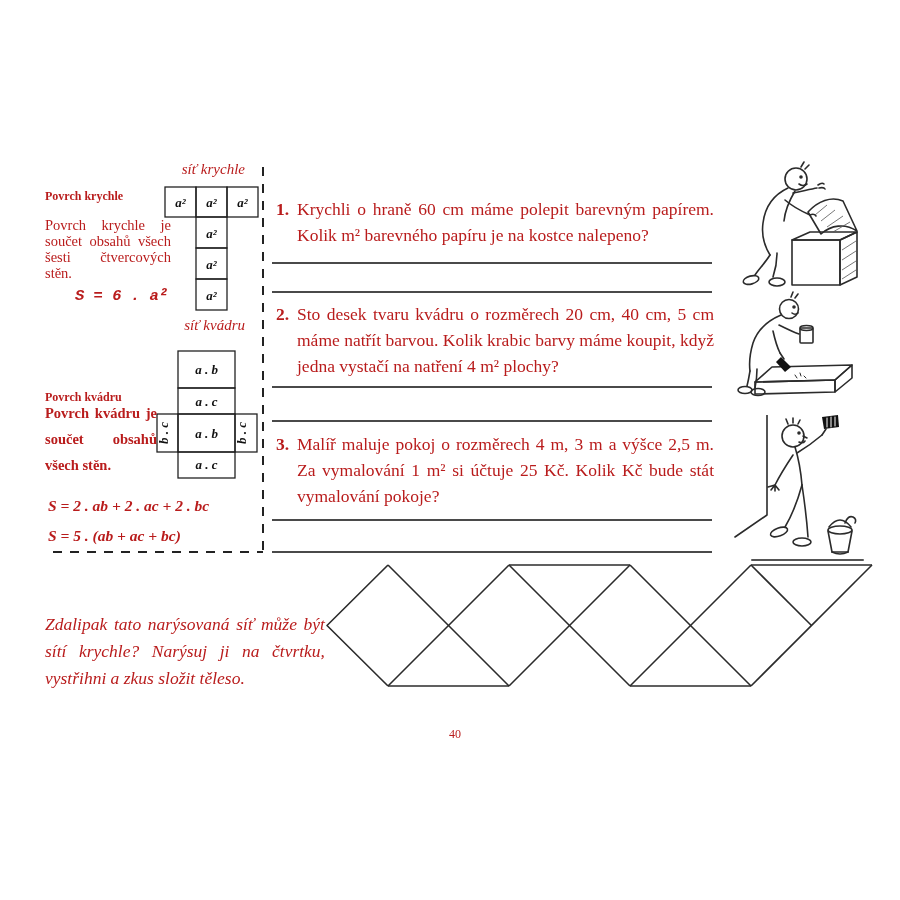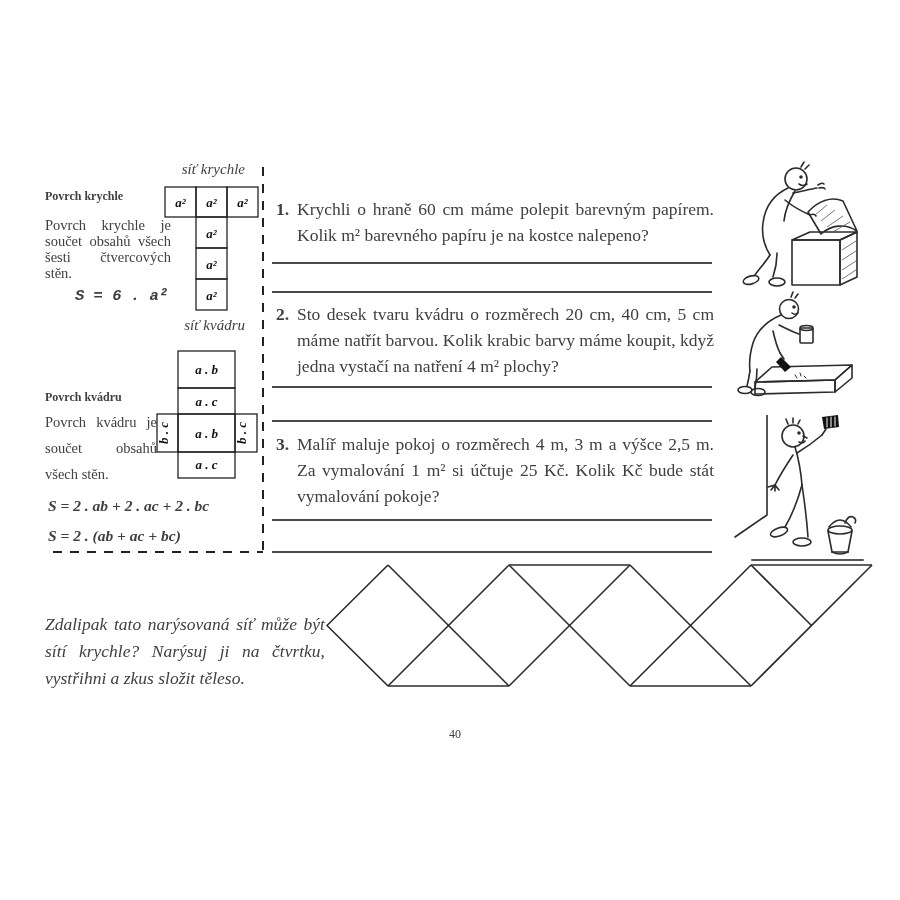--- a/index.html
+++ b/index.html
@@ -1,32 +1,32 @@
 <!DOCTYPE html>
 <html><head>
 <meta charset="utf-8">
 <style>
   * { margin:0; padding:0; box-sizing:border-box; }
   html,body { background:#fff; }
   .page {
     position:relative; width:900px; height:900px; background:#ffffff;
-    font-family:"Liberation Serif","DejaVu Serif",serif; color:#404040; overflow:hidden;
+    font-family:"Liberation Serif","DejaVu Serif",serif; color:#b91c1c; overflow:hidden;
   }
   .abs { position:absolute; }
 
   
   .net-label { font-style:italic; font-size:15px; text-align:right; width:100px; }
   .cube-net-label   { left:145px; top:161px; }
   .cuboid-net-label { left:145px; top:317px; }
   .side-title { font-weight:bold; font-size:12px; }
   .title-cube   { left:45px; top:189px; }
   .title-cuboid { left:45px; top:390px; }
   .side-desc { font-size:14.5px; line-height:16px; text-align:justify; }
   .desc-cube   { left:45px; top:217px; width:126px; }
-  .desc-cuboid { left:45px; top:409px; width:112px; line-height:26px; }
+  .desc-cuboid { left:45px; top:400px; width:112px; line-height:26px;font-weight:bold; }
   .formula { font-weight:bold; font-size:15.5px; font-style:italic; }
   .formula-cube     { left:75px; top:287px;font-family:Liberation Mono, monospace; }
   .formula-cuboid-1 { left:48px; top:497px; }
   .formula-cuboid-2 { left:48px; top:527px; }
   .cube-net-svg   { left:164px; top:186px; }
   .cuboid-net-svg { left:156px; top:350px; }
   .net-cell-text { font-family:"Liberation Serif","DejaVu Serif",serif; font-style:italic; font-size:13px; fill:#111; font-weight:bold; }
 
   .dash-v { left:262px; top:167px; width:2px; height:386px;
             background:repeating-linear-gradient(180deg,#222 0 9px,transparent 9px 17px); }
@@ -104,21 +104,21 @@
       <text x="11.5" y="83" text-anchor="middle" transform="rotate(-90 11.5 83)">b . c</text>
       <text x="50.5" y="88" text-anchor="middle">a . b</text>
       <text x="90" y="83" text-anchor="middle" transform="rotate(-90 90 83)">b . c</text>
       <text x="50.5" y="119" text-anchor="middle">a . c</text>
     </g>
   </svg>
 
   <div class="abs side-title title-cuboid">Povrch kvádru</div>
   <div class="abs side-desc desc-cuboid">Povrch kvádru je součet obsahů všech stěn.</div>
   <div class="abs formula formula-cuboid-1">S = 2 . ab + 2 . ac + 2 . bc</div>
-  <div class="abs formula formula-cuboid-2">S = 2 . (ab + ac + bc)</div>
+  <div class="abs formula formula-cuboid-2">S = 5 . (ab + ac + bc)</div>
 
   <div class="abs dash-v"></div>
   <div class="abs dash-h"></div>
 
 
   <div class="abs problem p1">
     <span class="pnum">1.</span>
     <span class="ptext">Krychli o hraně 60 cm máme polepit barevným papírem. Kolik m² barevného papíru je na kostce nalepeno?</span>
   </div>
   <div class="abs answer-line al1"></div>

